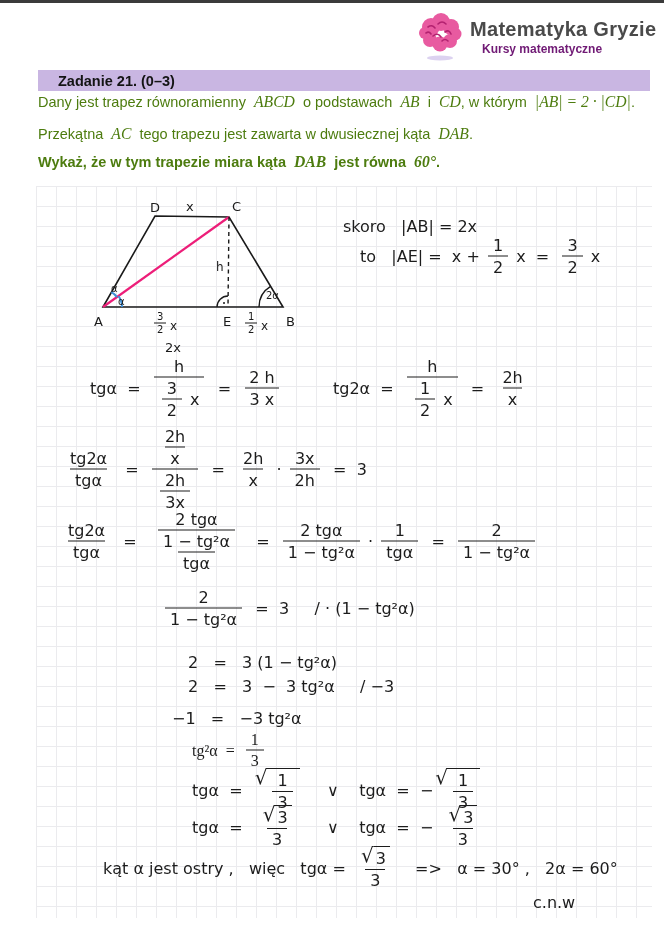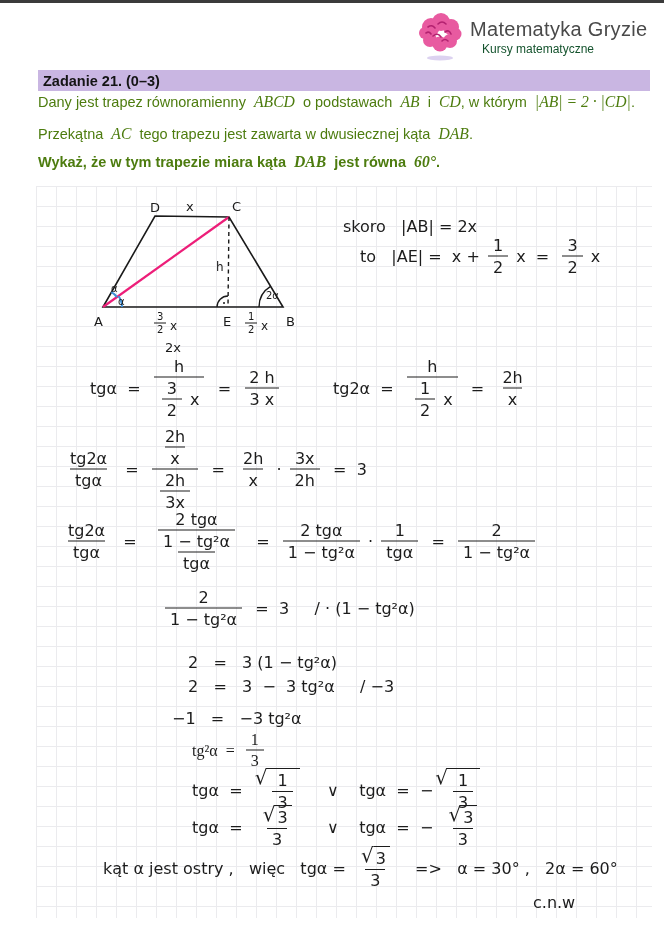--- a/index.html
+++ b/index.html
@@ -2,26 +2,26 @@
 <html><head>
 <meta charset="utf-8">
 <style>
   html,body{margin:0;padding:0;background:#fff;}
   #page{position:relative;width:664px;height:946px;background:#fff;overflow:hidden;
         font-family:"Liberation Sans",sans-serif;color:#1f1f1f;}
   .topline{position:absolute;left:0;top:0;width:664px;height:3px;background:#3b3b3b;}
 
   
   .brain-box{position:absolute;left:418px;top:12px;width:44px;height:50px;}
-  .brand-title{position:absolute;left:470px;top:18px;font-size:20px;font-weight:normal;color:#4a4a4a;letter-spacing:.3px;}
-  .brand-sub{position:absolute;left:470px;top:42px;font-size:12px;font-weight:normal;color:#14532d;padding-left:12px;}
+  .brand-title{position:absolute;left:470px;top:18px;font-size:20px;font-weight:bold;color:#4a4a4a;letter-spacing:.3px;}
+  .brand-sub{position:absolute;left:470px;top:42px;font-size:12px;font-weight:bold;color:#701a75;padding-left:12px;}
 
   
   .taskbar{position:absolute;left:38px;top:70px;width:612px;height:21px;background:#c9b6e2;display:flex;align-items:center;}
-  .taskbar span{font-size:14.5px;font-weight:bold;color:#141414;padding-left:5px;}
+  .taskbar span{font-size:14.5px;font-weight:bold;color:#141414;padding-left:20px;}
   .para{position:absolute;white-space:pre-wrap;font-size:14.5px;color:#4d7c0f;}
   .mvar{font-family:"Liberation Serif",serif;font-style:italic;font-size:1.08em;}
   .claim{font-weight:bold;}
   .claim .mvar{font-weight:bold;}
 
   
   .grid{position:absolute;left:36px;top:186px;width:616px;height:732px;
         background-image:linear-gradient(to right,#ebebee 1px,transparent 1px),
                          linear-gradient(to bottom,#ebebee 1px,transparent 1px);
         background-size:20px 20px;}

